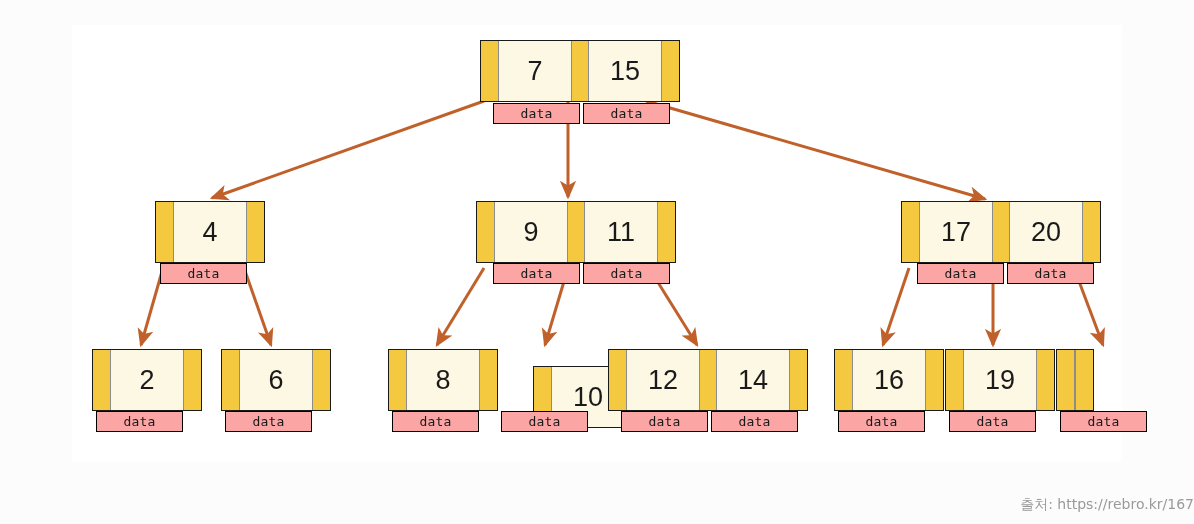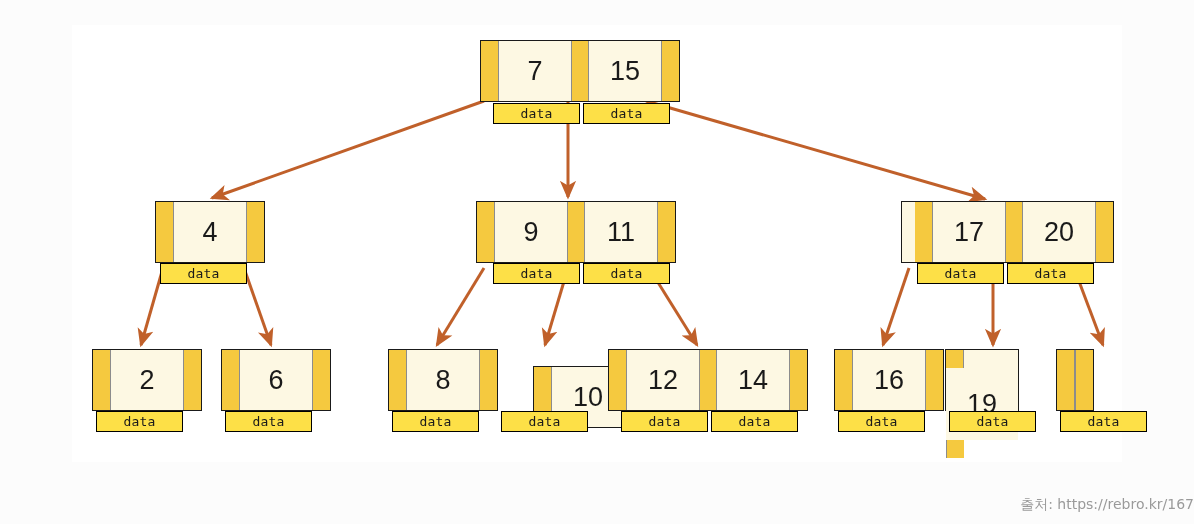--- a/index.html
+++ b/index.html
@@ -74,21 +74,21 @@
   .datarow {
     position: absolute;
     display: flex;
     height: 21px;
   }
   .databox {
     width: 87px;
     height: 21px;
     box-sizing: border-box;
     border: 1.8px solid #000000;
-    background: #fde047;
+    background: #fca5a5;
     display: flex;
     align-items: center;
     justify-content: center;
     font-size: 13px;
     color: #1a1a1a;
     font-family: "DejaVu Sans Mono", monospace;
     letter-spacing: .2px;
   }
   .databox + .databox { margin-left: 3px; }
 
@@ -161,21 +161,21 @@
     <span class="key">9</span>
     <span class="ptr"></span>
     <span class="key">11</span>
     <span class="ptr last"></span>
   </div>
   <div class="datarow" style="left:493px; top:263px;">
     <span class="databox">data</span>
     <span class="databox">data</span>
   </div>
 
-  <div class="node" style="left:901px; top:201px;padding-left:13px;">
+  <div class="node" style="left:901px; top:201px;">
     <span class="ptr first"></span>
     <span class="key">17</span>
     <span class="ptr"></span>
     <span class="key">20</span>
     <span class="ptr last"></span>
   </div>
   <div class="datarow" style="left:917px; top:263px;">
     <span class="databox">data</span>
     <span class="databox">data</span>
   </div>
@@ -230,21 +230,21 @@
 
   <div class="node" style="left:834px; top:349px;">
     <span class="ptr first"></span>
     <span class="key">16</span>
     <span class="ptr last"></span>
   </div>
   <div class="datarow" style="left:838px; top:411px;">
     <span class="databox">data</span>
   </div>
 
-  <div class="node" style="left:945px; top:349px;flex-direction:column;">
+  <div class="node" style="left:945px; top:349px;">
     <span class="ptr first"></span>
     <span class="key">19</span>
     <span class="ptr last"></span>
   </div>
   <div class="datarow" style="left:949px; top:411px;">
     <span class="databox">data</span>
   </div>
 
   <div class="node" style="left:1056px; top:349px;">
     <span class="ptr first"></span>

